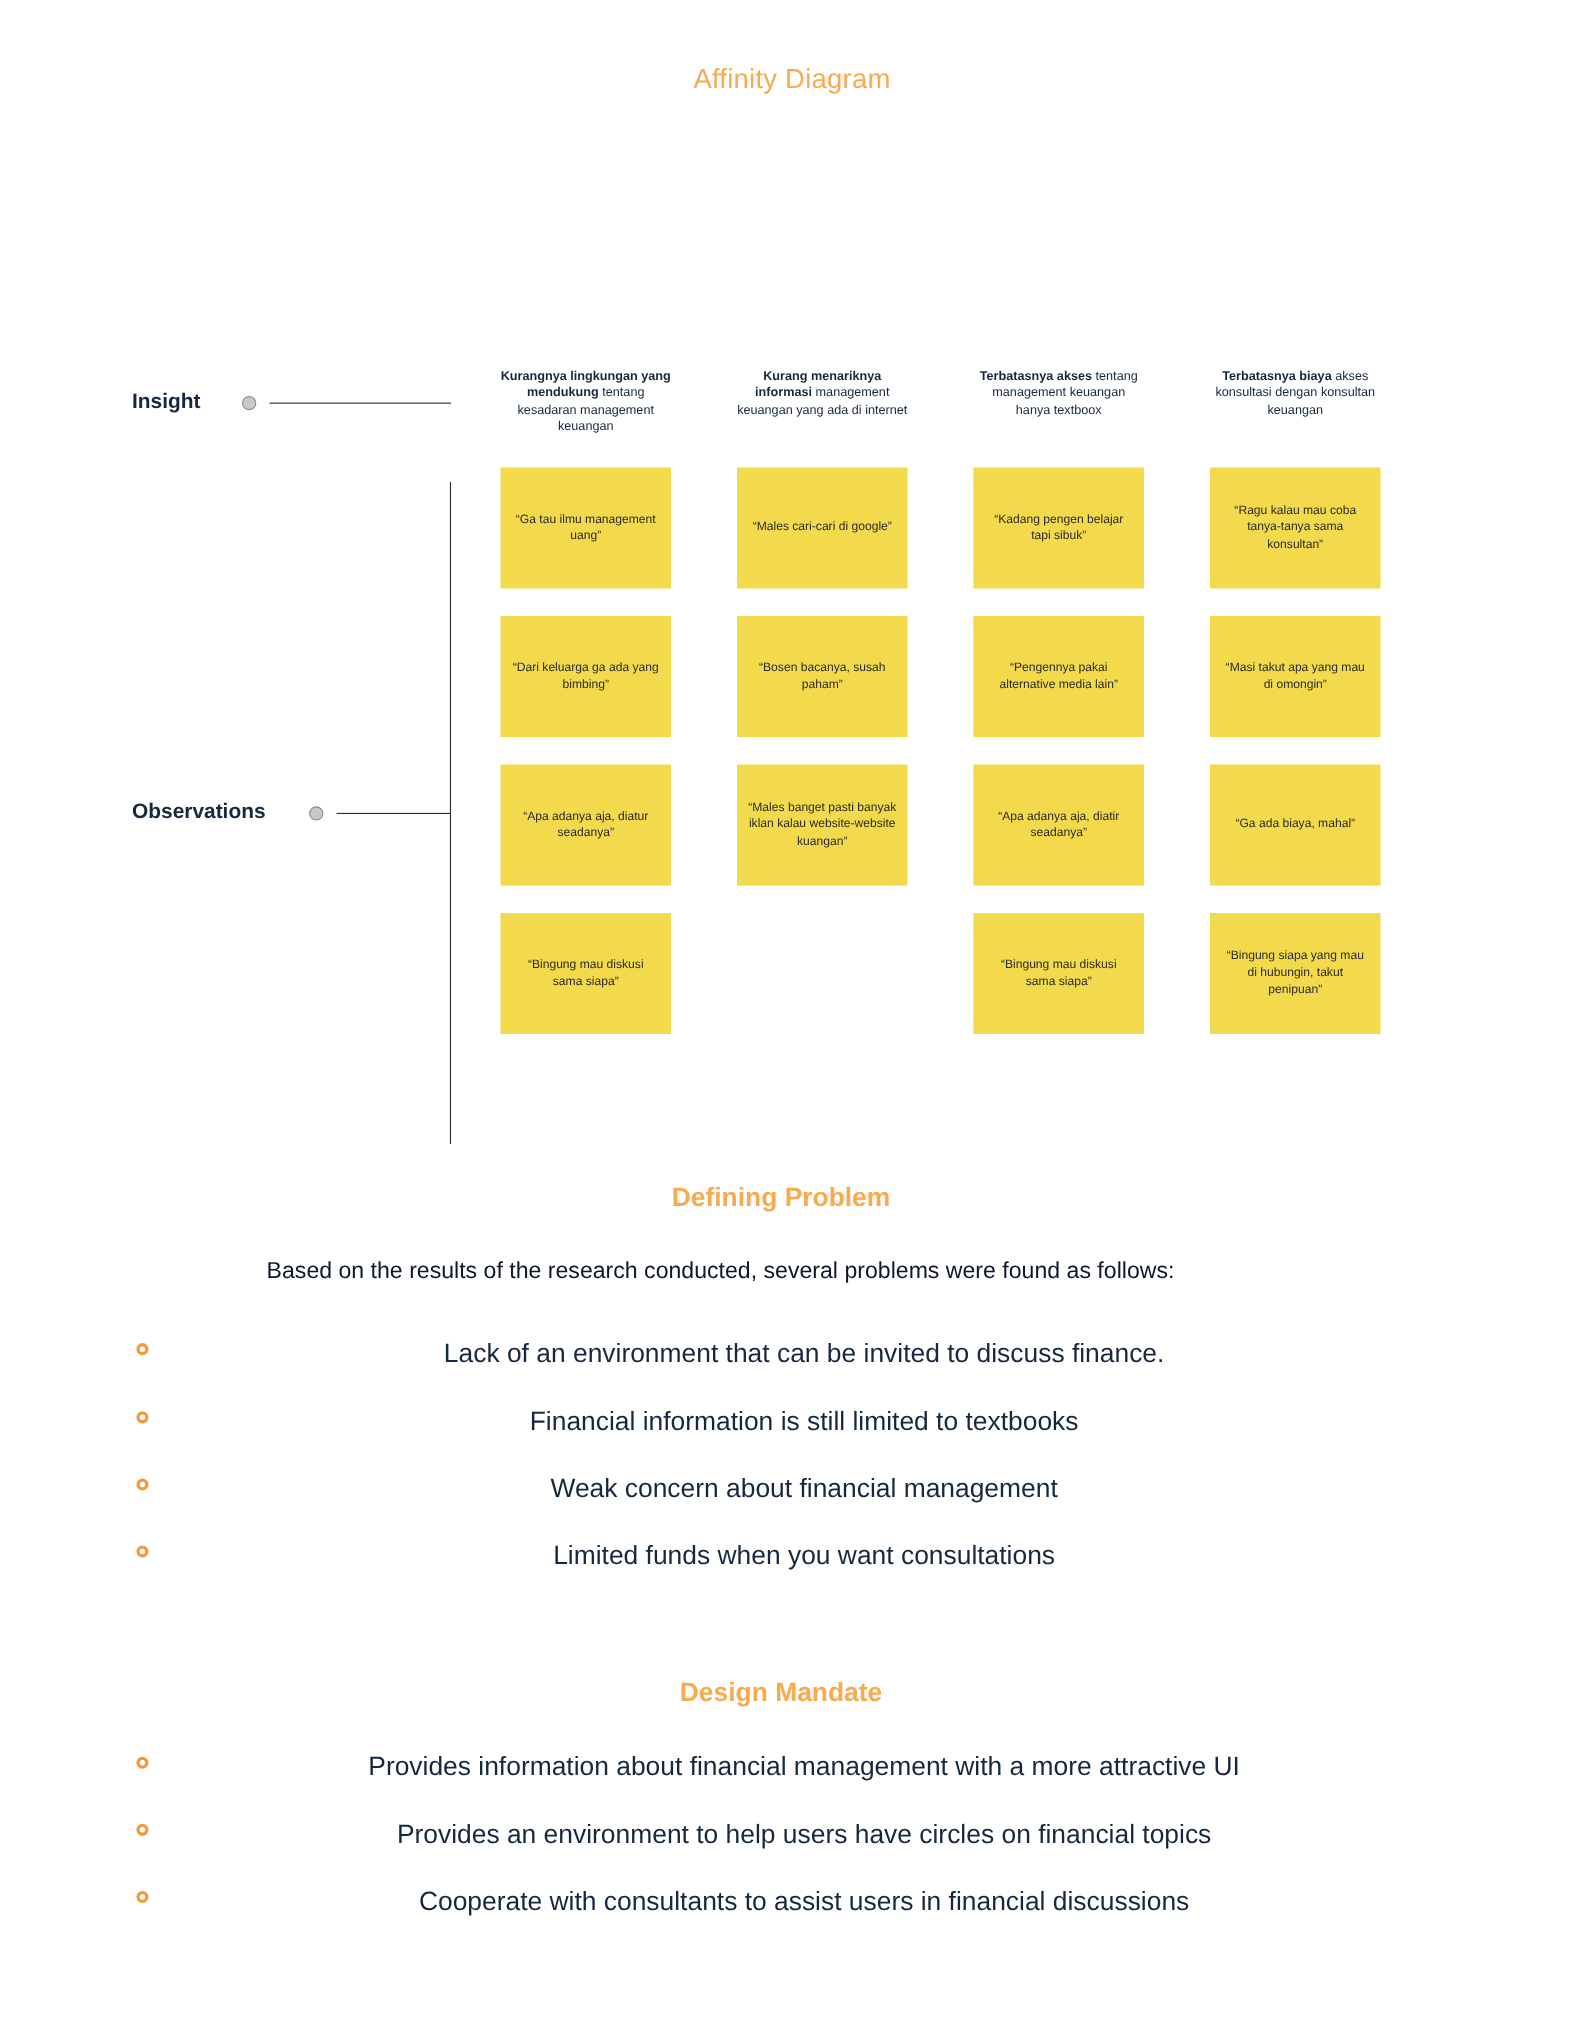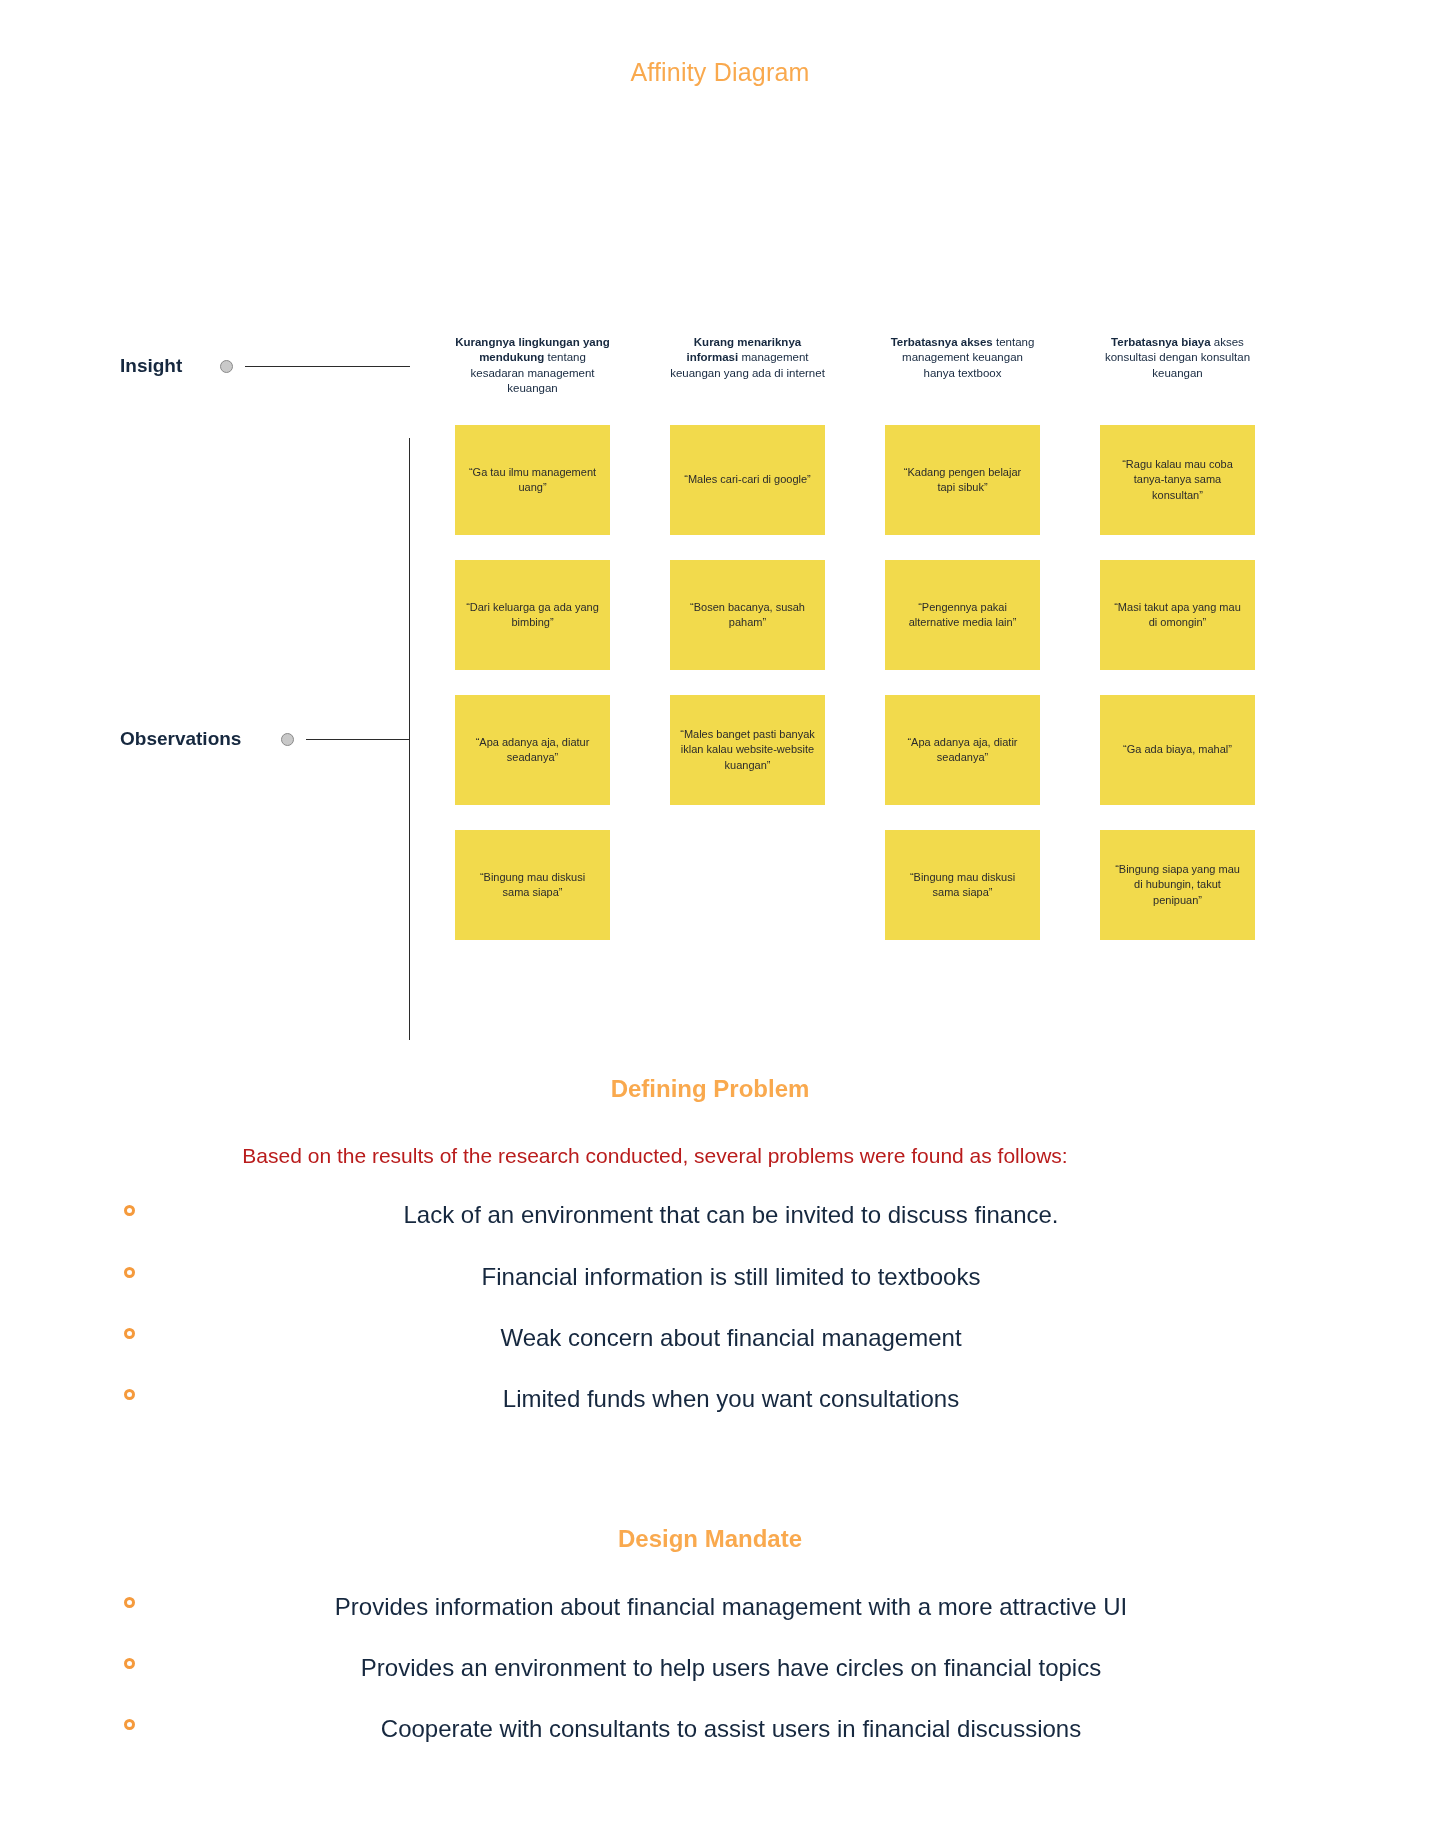--- a/index.html
+++ b/index.html
@@ -110,22 +110,22 @@
   .section-title {
     font-size: 24px;
     font-weight: bold;
     color: #F9A94E;
     margin-bottom: 38px;
   }
 
   .intro {
     font-size: 21px;
     line-height: 1.45;
-    color: #b91c1c;
-    margin-bottom: 28px;
+    color: #0f172a;
+    margin-bottom: 44px;
     max-width: 1070px;
   }
 
   ul.bullets { list-style: none; }
   ul.bullets li {
     position: relative;
     padding-left: 42px;
     font-size: 24px;
     line-height: 1.3;
     color: #16283F;

